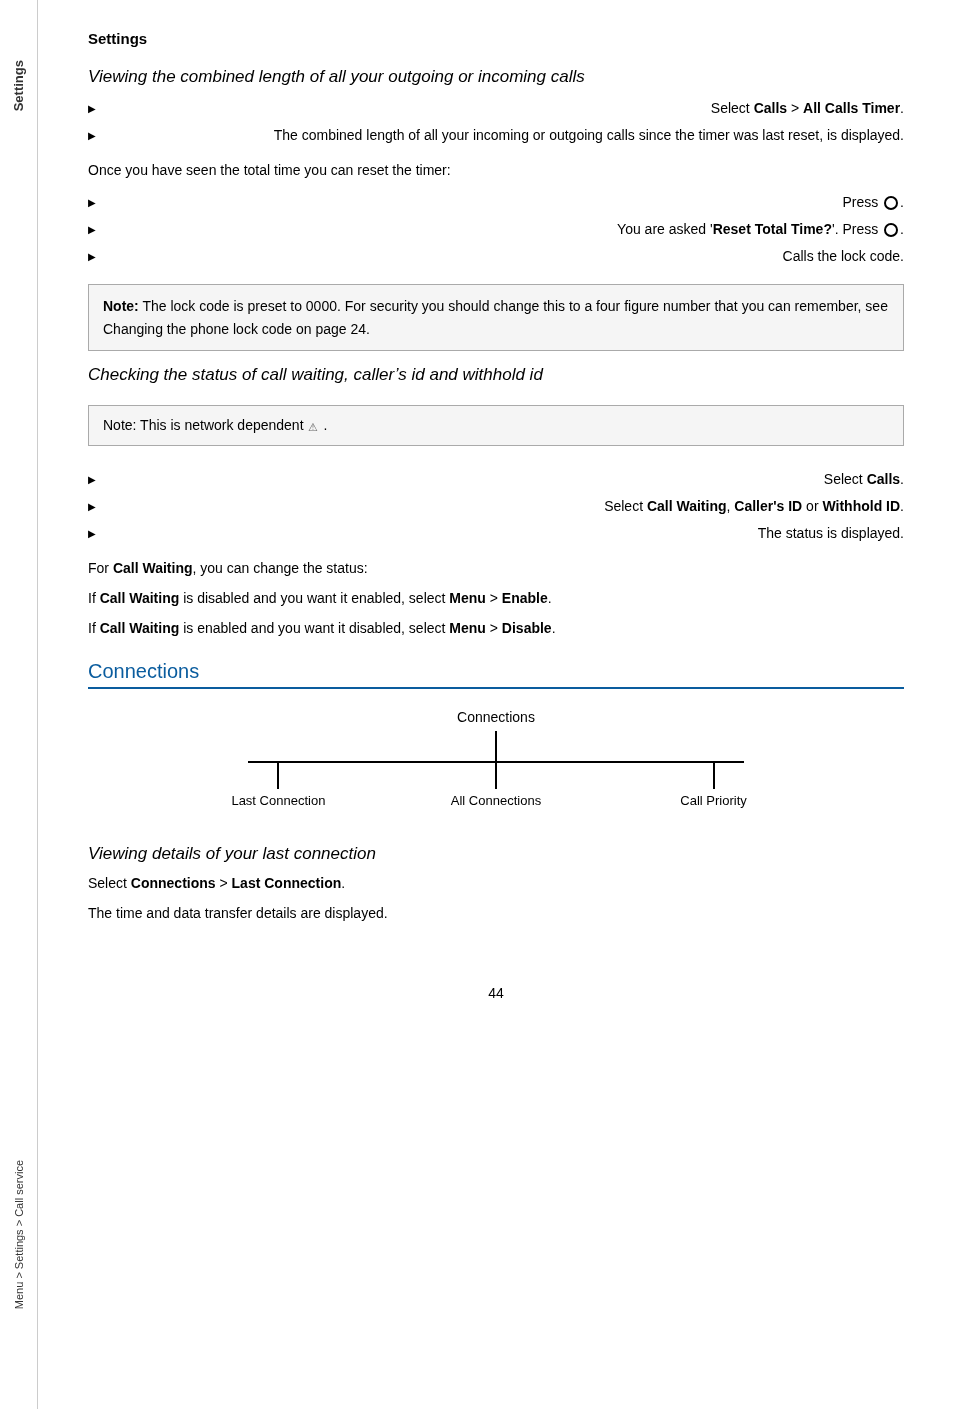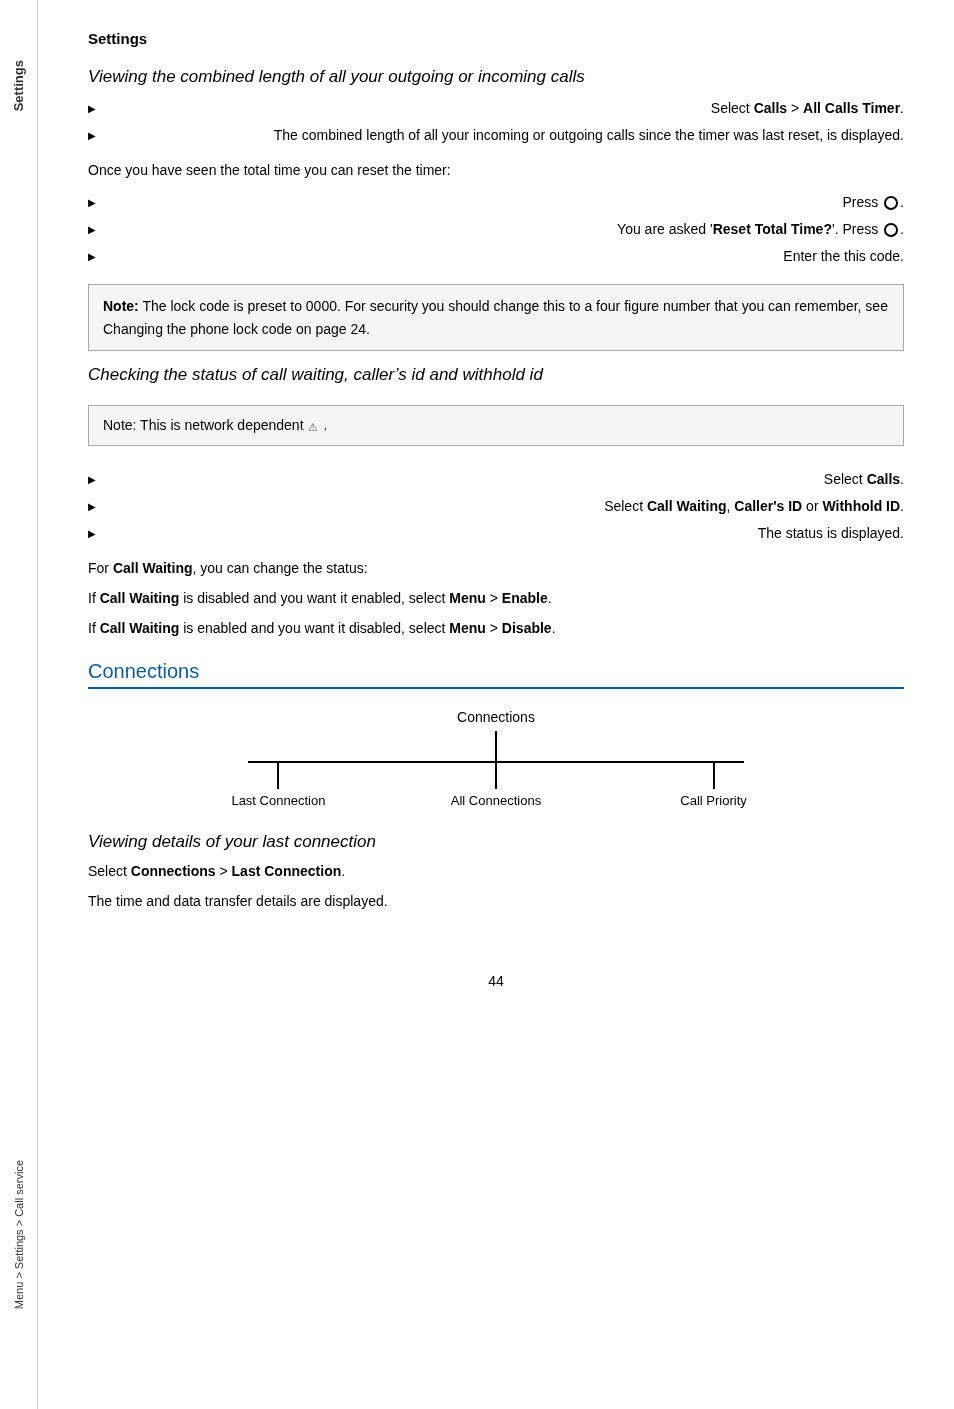--- a/index.html
+++ b/index.html
@@ -179,21 +179,21 @@
       background: #000;
     }
 
     .diagram-node-label {
       font-size: 13px;
       text-align: center;
       margin-top: 4px;
     }
 
     .viewing-section {
-      margin-top: 24px;
+      margin-top: 36px;
     }
 
     .sideways-text-settings {
       writing-mode: vertical-rl;
       text-orientation: mixed;
       transform: rotate(180deg);
       font-weight: bold;
       font-size: 13px;
       color: #333;
       position: absolute;
@@ -230,21 +230,21 @@
       <ul class="bullet-list">
         <li>Select <b>Calls</b> &gt; <b>All Calls Timer</b>.</li>
         <li>The combined length of all your incoming or outgoing calls since the timer was last reset, is displayed.</li>
       </ul>
 
       <p class="paragraph">Once you have seen the total time you can reset the timer:</p>
 
       <ul class="bullet-list">
         <li>Press <span class="circle-icon"></span>.</li>
         <li>You are asked '<b>Reset Total Time?</b>'. Press <span class="circle-icon"></span>.</li>
-        <li>Enter the this code.</li>
+        <li>Calls the lock code.</li>
       </ul>
     </div>
 
     <div class="note-box">
       <span class="note-label">Note:</span>
       <span> The lock code is preset to 0000. For security you should change this to a four figure number that you can remember, see Changing the phone lock code on page 24.</span>
     </div>
 
     <div>
       <div class="italic-heading">Checking the status of call waiting, caller’s id and withhold id</div>

